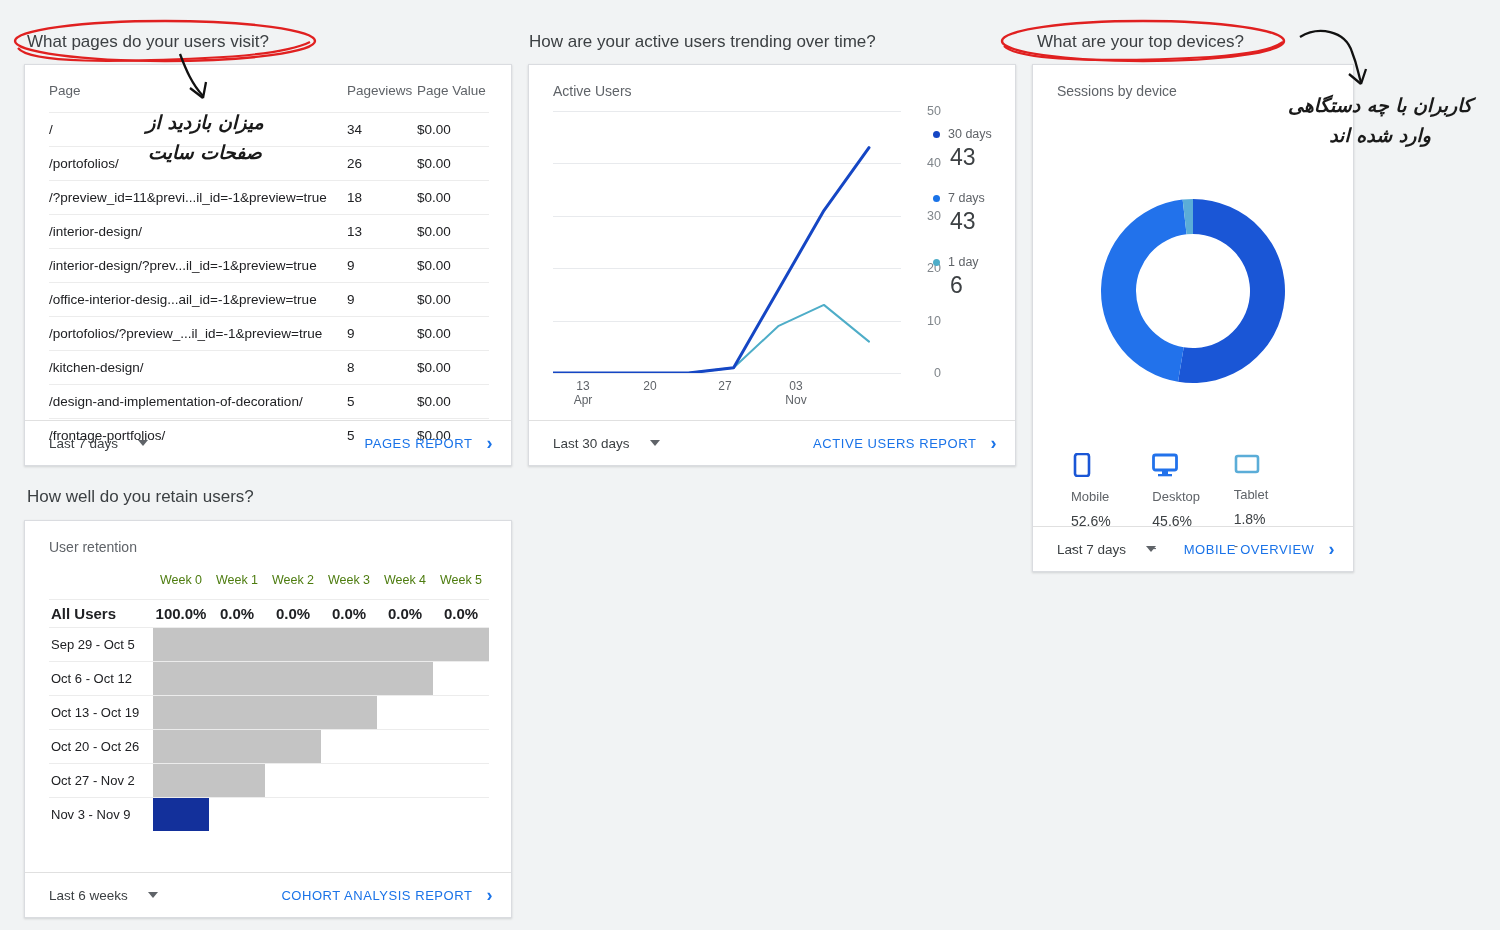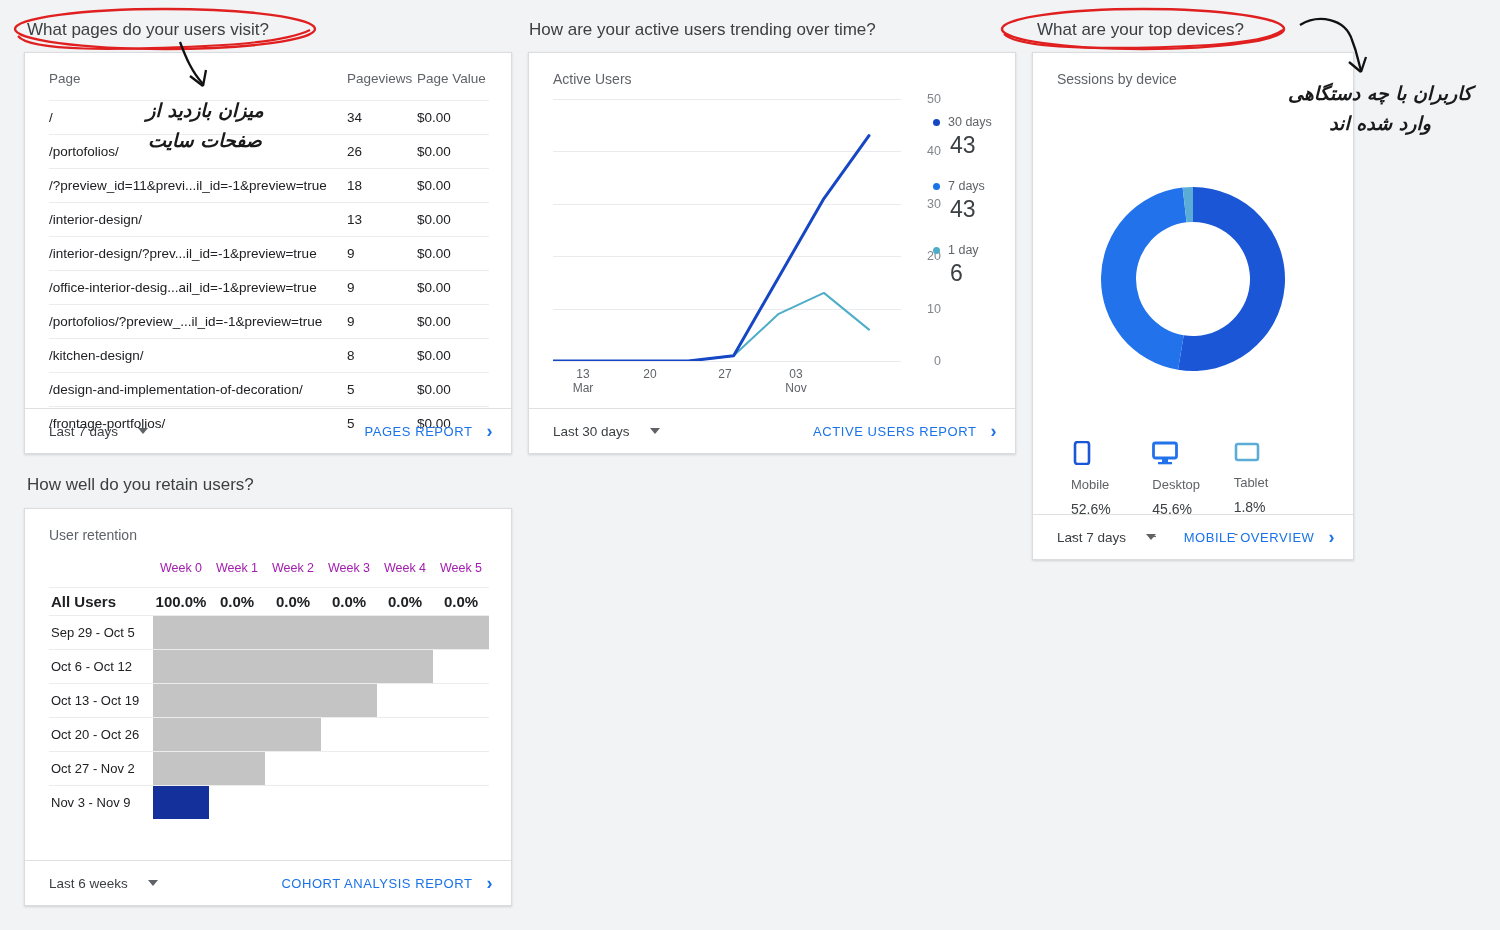--- a/index.html
+++ b/index.html
@@ -4,21 +4,21 @@
 <style>
   html,body{margin:0;padding:0;}
   body{
     width:1500px;height:930px;
     background:#f1f3f4;
     font-family:"Liberation Sans", sans-serif;
     color:#212121;
     overflow:hidden;
     position:relative;
   }
-  .stage{position:absolute;left:0;top:0;width:1500px;height:790px;}
+  .stage{position:absolute;left:0;top:12px;width:1500px;height:790px;}
 
   
   .card{
     position:absolute;
     background:#ffffff;
     border:1px solid #dadce0;
     box-shadow:0 1px 2px rgba(60,64,67,.18);
     box-sizing:border-box;
   }
   .q-title{
@@ -110,21 +110,21 @@
   .devices-row{position:absolute;left:0;right:0;top:388px;display:flex;padding:0 38px;box-sizing:border-box;}
   .device-col{flex:1;}
   .dev-name{font-size:13px;color:#5f6368;margin-top:8px;}
   .dev-pct{font-size:14px;color:#3c4043;margin-top:9px;}
   .dev-sub{font-size:13px;color:#5f6368;margin-top:11px;}
 
   
   #retention-card{left:24px;top:508px;width:488px;height:398px;}
   table.rt{width:440px;margin:14px 0 0 24px;border-collapse:collapse;table-layout:fixed;}
   table.rt th{
-    font-weight:400;font-size:12.5px;color:#a21caf;
+    font-weight:400;font-size:12.5px;color:#4d7c0f;
     text-align:center;padding:4px 0 12px 0;
   }
   table.rt th.lbl{text-align:left;width:104px;}
   table.rt td{
     font-size:13px;color:#202124;text-align:center;
     border-top:1px solid #ececec;
     height:27px;padding:0;
   }
   table.rt td.lbl{text-align:left;padding-left:2px;}
   table.rt tr.allusers td{font-size:15px;font-weight:bold;}
@@ -250,21 +250,21 @@
           <div class="grid-line" style="top: 262px;"></div>
           <div class="y-label" style="top: 262px;">0</div>
         </div>
       <svg id="line-svg" width="348" height="262" viewBox="0 0 348 262" style="position:absolute;left:0;top:0;">
           <polyline points="0.0,262.0 45.1,262.0 90.3,262.0 135.4,262.0 180.6,256.8 225.7,214.8 270.9,193.9 316.0,230.6" fill="none" stroke="#4eadc8" stroke-width="2" stroke-linejoin="round" stroke-linecap="round"></polyline>
           <polyline points="0.0,262.0 45.1,262.0 90.3,262.0 135.4,262.0 180.6,256.8 225.7,178.2 270.9,99.6 316.0,36.7" fill="none" stroke="#1546c4" stroke-width="3" stroke-linejoin="round" stroke-linecap="round"></polyline>
         </svg>
       <div id="xlabels">
           <div class="x-label" style="left: 9px; top: 268px;">
             <div>13</div>
-            <div>Mar</div>
+            <div>Apr</div>
           </div>
           <div class="x-label" style="left: 76px; top: 268px;">
             <div>20</div>
           </div>
           <div class="x-label" style="left: 151px; top: 268px;">
             <div>27</div>
           </div>
           <div class="x-label" style="left: 222px; top: 268px;">
             <div>03</div>
             <div>Nov</div>

